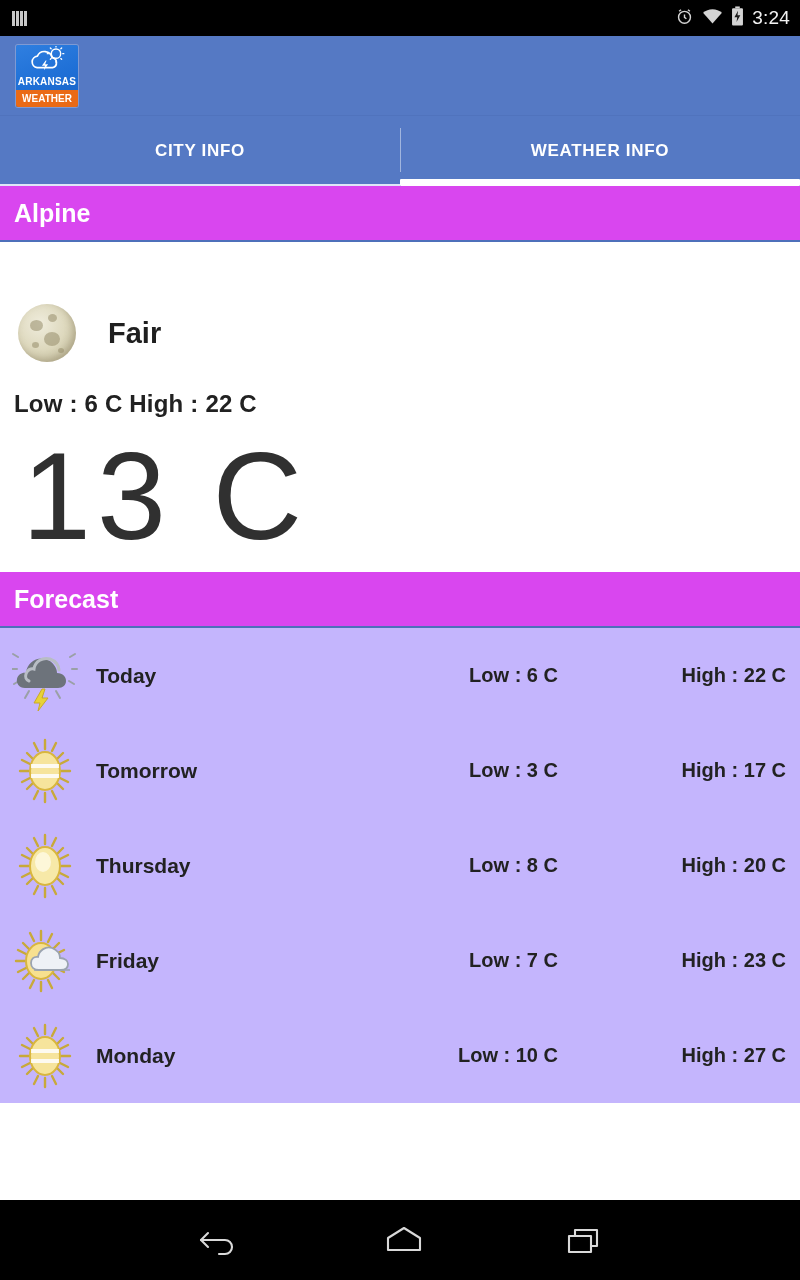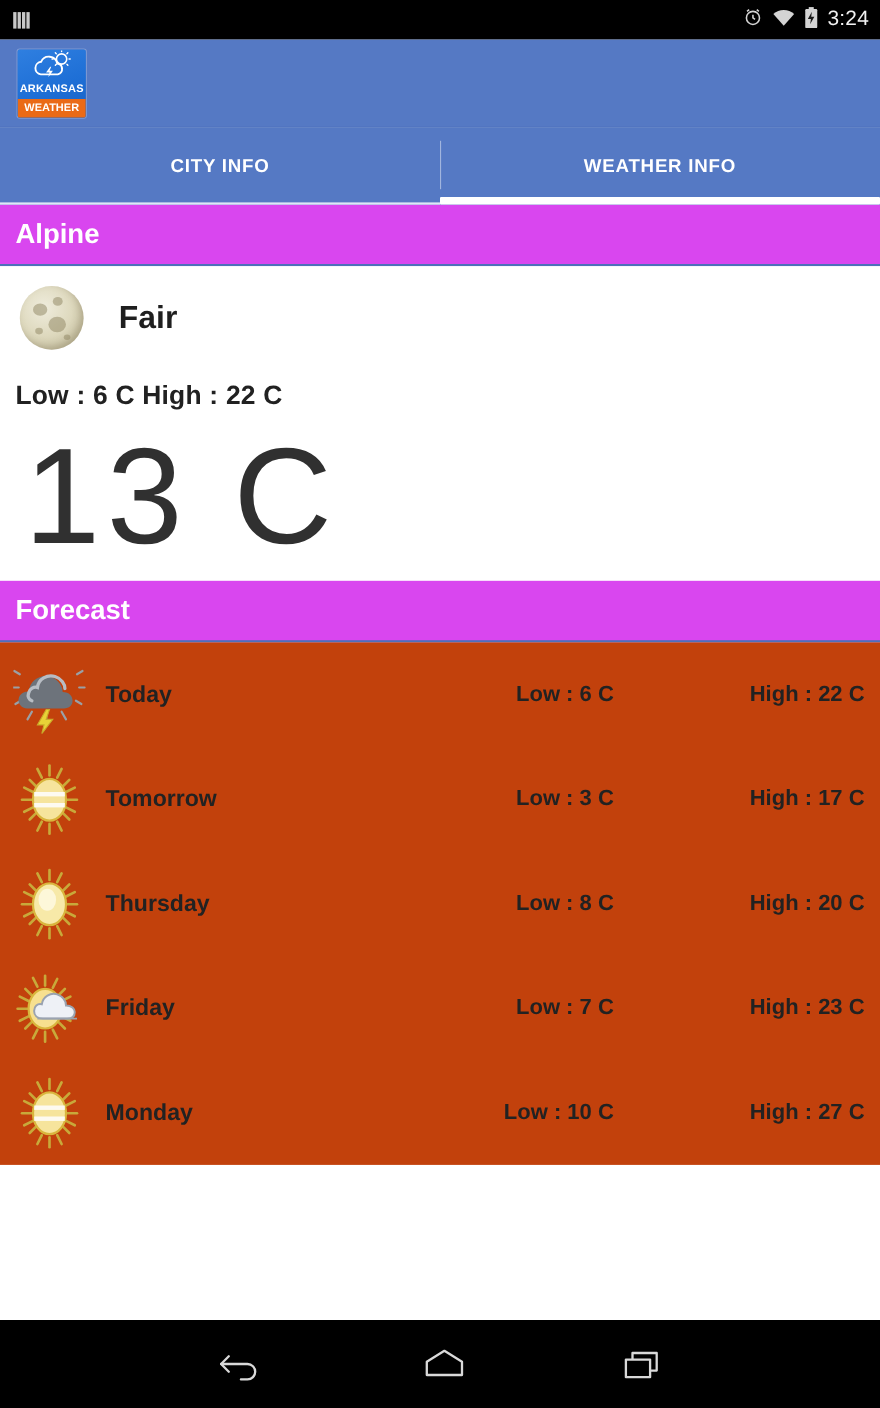--- a/index.html
+++ b/index.html
@@ -76,21 +76,21 @@
 
   
   .section-header{
     height:56px; width:800px; background:#d946ef;
     display:flex; align-items:center; padding-left:14px;
     color:#ffffff; font-size:25px; font-weight:bold;
     border-bottom:2px solid #4d70ba;
   }
 
   
-  .current{ padding:18px 0 0 0; background:#ffffff; }
+  .current{ padding:18px 0 0 0; background:#ffffff;margin-top:44px; }
   .cur-row{ display:flex; align-items:center; padding-left:18px; }
   .moon{
     width:58px; height:58px; border-radius:50%;
     background:radial-gradient(circle at 38% 34%, #efecdc 0%, #ded9be 48%, #cbc5a6 78%, #b8b091 100%);
     position:relative; flex:0 0 auto;
     box-shadow:inset -3px -3px 7px rgba(120,110,80,.35);
   }
   .moon i{ position:absolute; border-radius:50%; background:rgba(150,140,105,.55); }
   .moon i:nth-child(1){ width:13px; height:11px; left:12px; top:16px; }
   .moon i:nth-child(2){ width:9px;  height:8px;  left:30px; top:10px; }
@@ -104,21 +104,21 @@
     padding-left:14px; margin-top:28px;
     font-size:24px; font-weight:bold; color:#212121; letter-spacing:.2px;
   }
   .big-temp{
     padding-left:22px; margin-top:16px; margin-bottom:14px;
     font-size:124px; font-weight:300; color:#303030;
     letter-spacing:6px; line-height:1.0;
   }
 
   
-  .forecast-list{ background:#c2410c; }
+  .forecast-list{ background:#c4b5fd; }
   .frow{
     height:95px; width:800px; display:flex; align-items:center;
     cursor:pointer;
   }
   .fico{ width:78px; flex:0 0 78px; display:flex; justify-content:center; align-items:center; margin-left:6px;}
   .fday{
     margin-left:12px; font-size:21px; font-weight:bold; color:#222222;
     flex:1 1 auto;
   }
   .flow{

